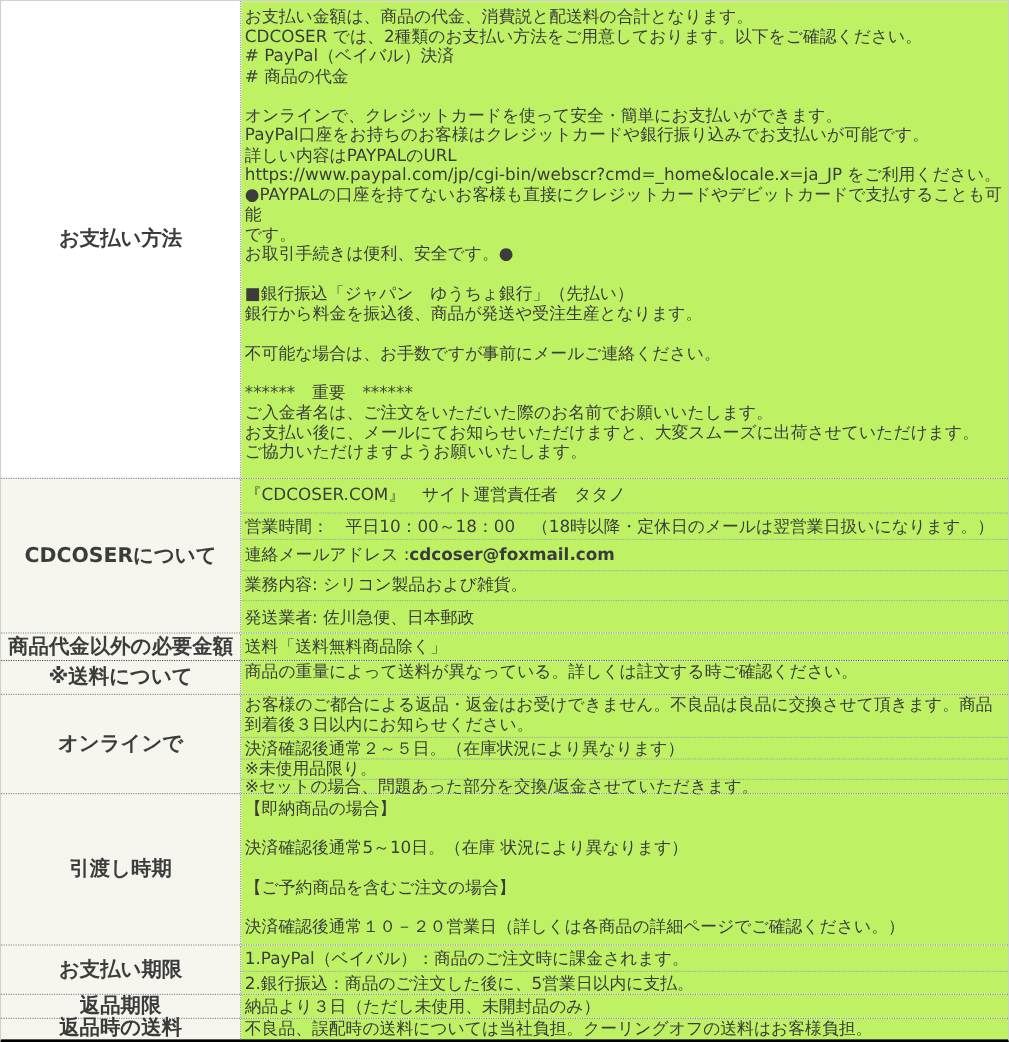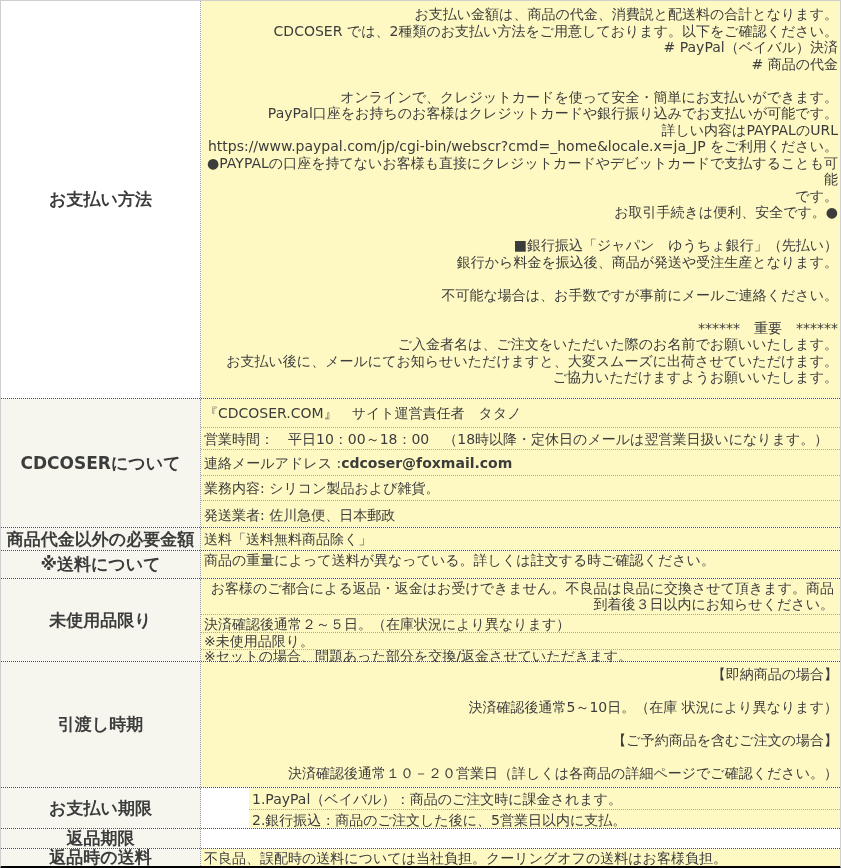--- a/index.html
+++ b/index.html
@@ -13,39 +13,39 @@
   }
   .sec { display:flex; box-sizing:border-box; }
   .sec + .sec { border-top:1px dotted #4a4a4a; }
   .label-cell {
     flex:0 0 200px; width:200px; box-sizing:border-box;
     display:flex; align-items:center; justify-content:center;
     text-align:center; font-weight:bold; font-size:17px; line-height:17px;
     background:#f6f6ee; border-right:1px dotted #9a9a9a; padding:0 4px;
   }
   .label-white { background:#ffffff; }
-  .content-cell { flex:1 1 auto; box-sizing:border-box; background:#fef9c3; min-width:0;text-align:right; }
+  .content-cell { flex:1 1 auto; box-sizing:border-box; background:#bef264; min-width:0; }
   .lines { padding:4px 2px 0 3px; font-size:14px; line-height:16.5px; }
   .line { min-height:16.5px; white-space:pre-wrap; word-break:break-all; }
   .subrow {
     box-sizing:border-box; display:flex; align-items:center;
     font-size:14px; line-height:16px; padding:1px 6px 1px 3px;
     word-break:break-all;
   }
   .subrow + .subrow { border-top:1px dotted #a8a8a8; }
   .subrow.top-align { align-items:flex-start; }
   .email { font-weight:bold; }
   
   .sec-payment  { height:397px; }
   .sec-about    { height:129px; }
   .sec-extra    { height:23px; }
   .sec-shipnote { height:28px; }
   .sec-defect   { height:83px; }
   .sec-delivery { height:126px; }
-  .sec-deadline { height:41px;gap:48px; }
+  .sec-deadline { height:41px; }
   .sec-retdead  { height:20px; }
   .sec-retship  { height:18px; }
   .sec-payment .lines { padding-top:5px; }
   .h28{height:28px}.h22{height:22px}.h26{height:26px}.h25{height:25px}
   .h35{height:35px}.h18{height:18px}.h17{height:17px}.h13{height:13px}
   .h21{height:21px}.h20{height:20px}
   .fill{height:100%}
 </style>
 </head>
 <body>
@@ -104,21 +104,21 @@
   </div>
 
   <div class="sec sec-shipnote">
     <div class="label-cell">※送料について</div>
     <div class="content-cell">
       <div class="subrow fill top-align">商品の重量によって送料が異なっている。詳しくは註文する時ご確認ください。</div>
     </div>
   </div>
 
   <div class="sec sec-defect">
-    <div class="label-cell">未使用品限り</div>
+    <div class="label-cell">オンラインで</div>
     <div class="content-cell">
       <div class="subrow h35 top-align">お客様のご都合による返品・返金はお受けできません。不良品は良品に交換させて頂きます。商品到着後３日以内にお知らせください。</div>
       <div class="subrow h18">決済確認後通常２～５日。（在庫状況により異なります）</div>
       <div class="subrow h17">※未使用品限り。</div>
       <div class="subrow h13">※セットの場合、問題あった部分を交換/返金させていただきます。</div>
     </div>
   </div>
 
   <div class="sec sec-delivery">
     <div class="label-cell">引渡し時期</div>
@@ -138,20 +138,23 @@
   <div class="sec sec-deadline">
     <div class="label-cell">お支払い期限</div>
     <div class="content-cell">
       <div class="subrow h21">1.PayPal（ベイバル）：商品のご注文時に課金されます。</div>
       <div class="subrow h20">2.銀行振込：商品のご注文した後に、5営業日以内に支払。</div>
     </div>
   </div>
 
   <div class="sec sec-retdead">
     <div class="label-cell">返品期限</div>
+    <div class="content-cell">
+      <div class="subrow fill">納品より３日（ただし未使用、未開封品のみ）</div>
+    </div>
   </div>
 
   <div class="sec sec-retship">
     <div class="label-cell">返品時の送料</div>
     <div class="content-cell">
       <div class="subrow fill">不良品、誤配時の送料については当社負担。クーリングオフの送料はお客様負担。</div>
     </div>
   </div>
 
 </div>

